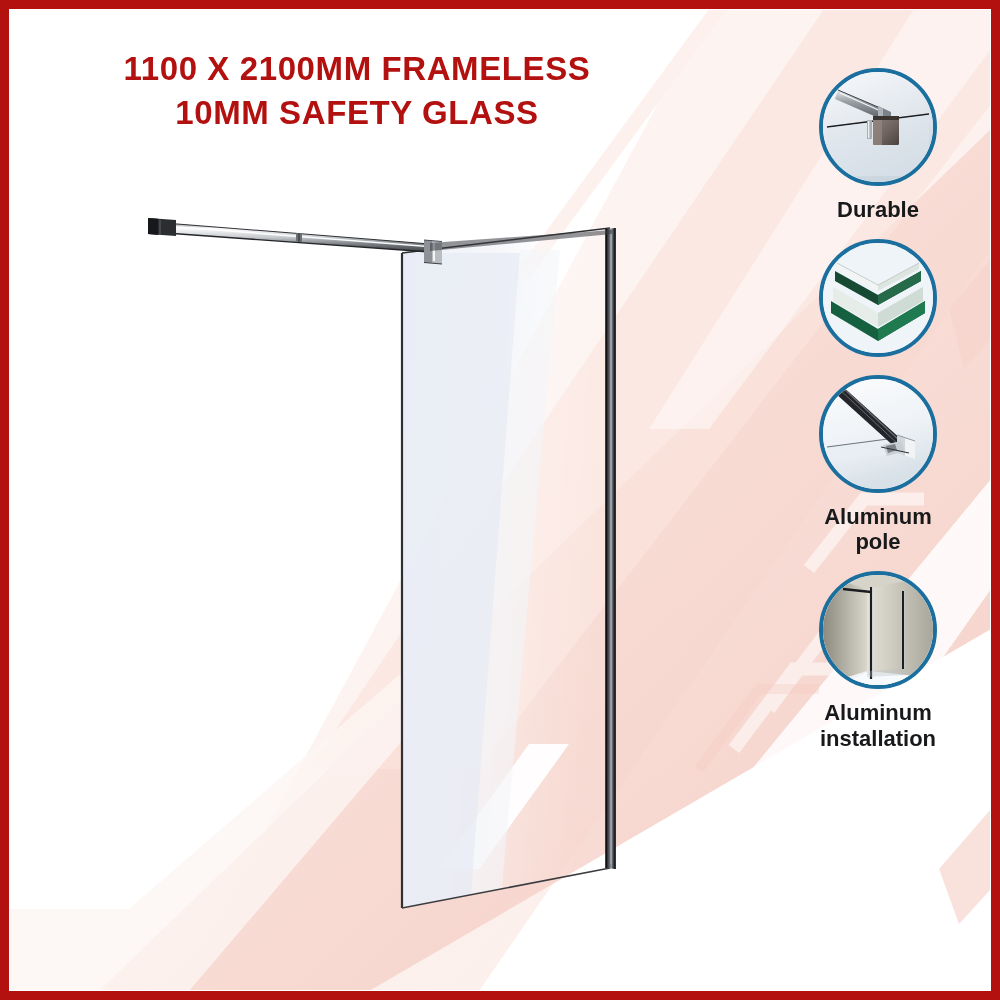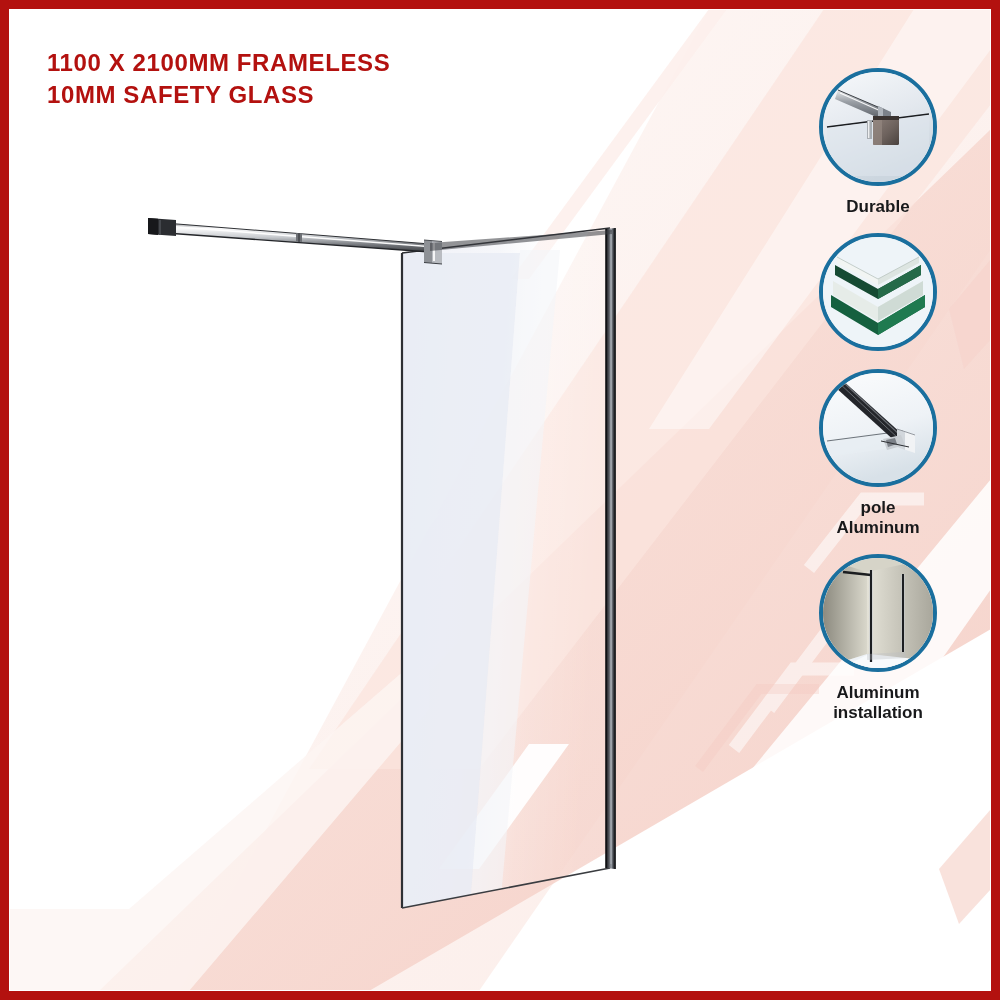--- a/index.html
+++ b/index.html
@@ -56,24 +56,25 @@
 
   
   .title {
     position: absolute;
     left: 47px;
     top: 47px;
     width: 620px;
     z-index: 30;
     color: #b3110f;
     font-weight: bold;
-    font-size: 24px;
+    font-size: 33px;
     line-height: 1.33;
     letter-spacing: 0.6px;
     text-transform: uppercase;
+    text-align: center;
   }
   .title .tline { display: block; white-space: nowrap; }
 
   
   .features {
     position: absolute;
     left: 778px;
     top: 68px;
     width: 200px;
     z-index: 30;
@@ -93,21 +94,21 @@
     border: 4px solid #1a6f9e;
     box-sizing: border-box;
     overflow: hidden;
     background: #eef2f5;
   }
   .feature-circle svg { display:block; width:100%; height:100%; }
   .feature-label {
     margin-top: 11px;
     color: #18191b;
     font-weight: bold;
-    font-size: 17px;
+    font-size: 22px;
     line-height: 1.17;
   }
   .feature-label .fl { display:block; }
 
   .f1 { margin-bottom: 16px; }
   .f2 { margin-bottom: 18px; }
   .f3 { margin-bottom: 16px; }
 </style>
 </head>
 <body>
@@ -328,22 +329,22 @@
           <polygon points="74,56 92,62 92,80 74,74" fill="#f1f3f5"></polygon>
           <polygon points="74,56 82,59 82,77 74,74" fill="#d2d7dc"></polygon>
           <line x1="74" y1="56" x2="92" y2="62" stroke="#8b9096" stroke-width="0.9"></line>
 
           <polygon points="60,66 78,62 82,72 64,77" fill="#c9ced3"></polygon>
           <polygon points="63,67 72,65 74,71 65,74" fill="#7c8188"></polygon>
           <line x1="58" y1="68" x2="86" y2="74" stroke="#2b2d31" stroke-width="1"></line>
         </svg>
       </div>
       <div class="feature-label">
+        <span class="fl">Aluminum</span>
         <span class="fl">pole</span>
-        <span class="fl">Aluminum</span>
       </div>
     </div>
 
     <div class="feature f4">
       <div class="feature-circle">
         <svg viewBox="0 0 110 110">
           <defs>
             <linearGradient id="viWallL" x1="0" y1="0" x2="1" y2="0">
               <stop offset="0%" stop-color="#8c8a7f"></stop>
               <stop offset="100%" stop-color="#d9d7cb"></stop>

